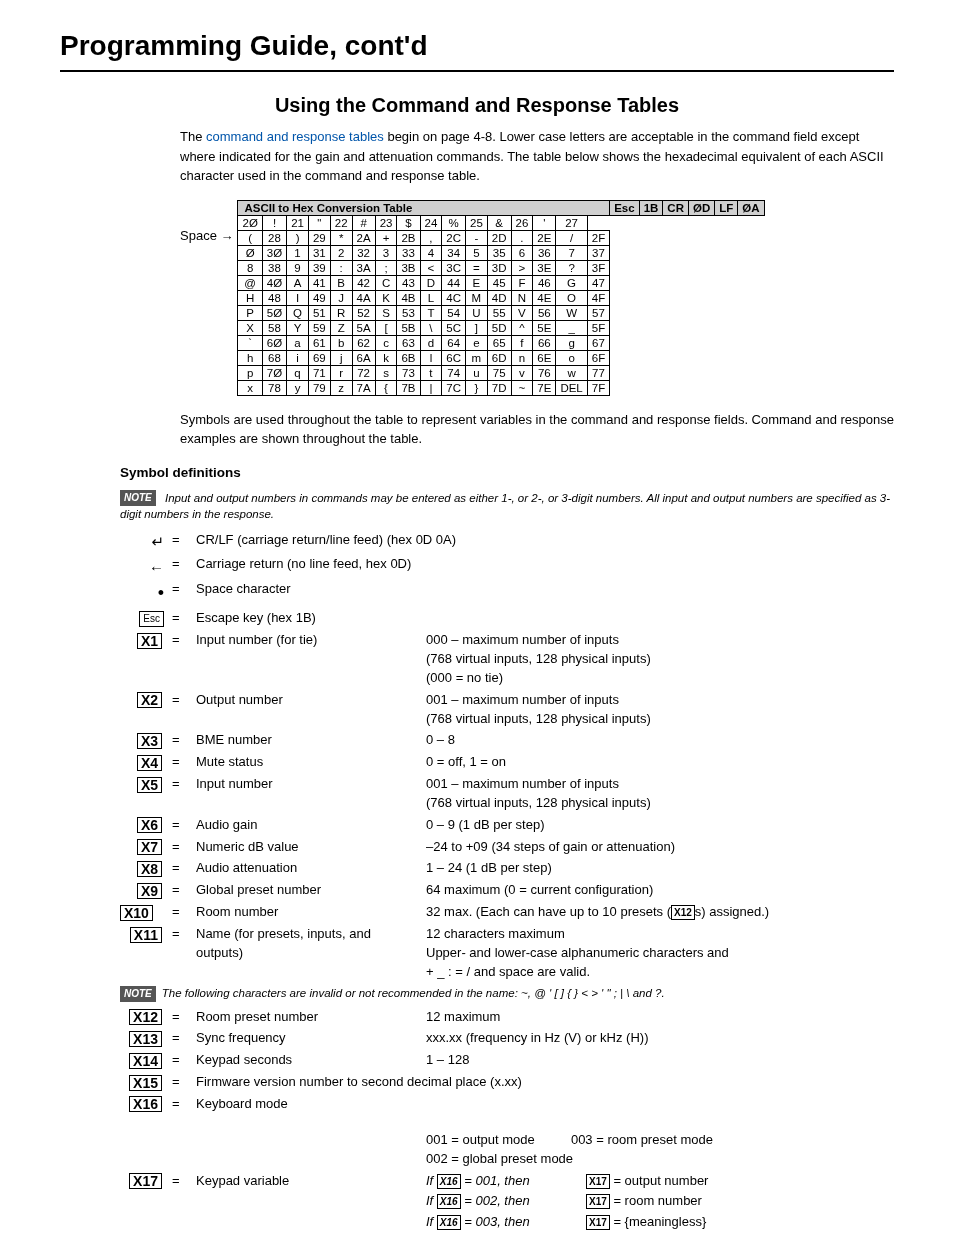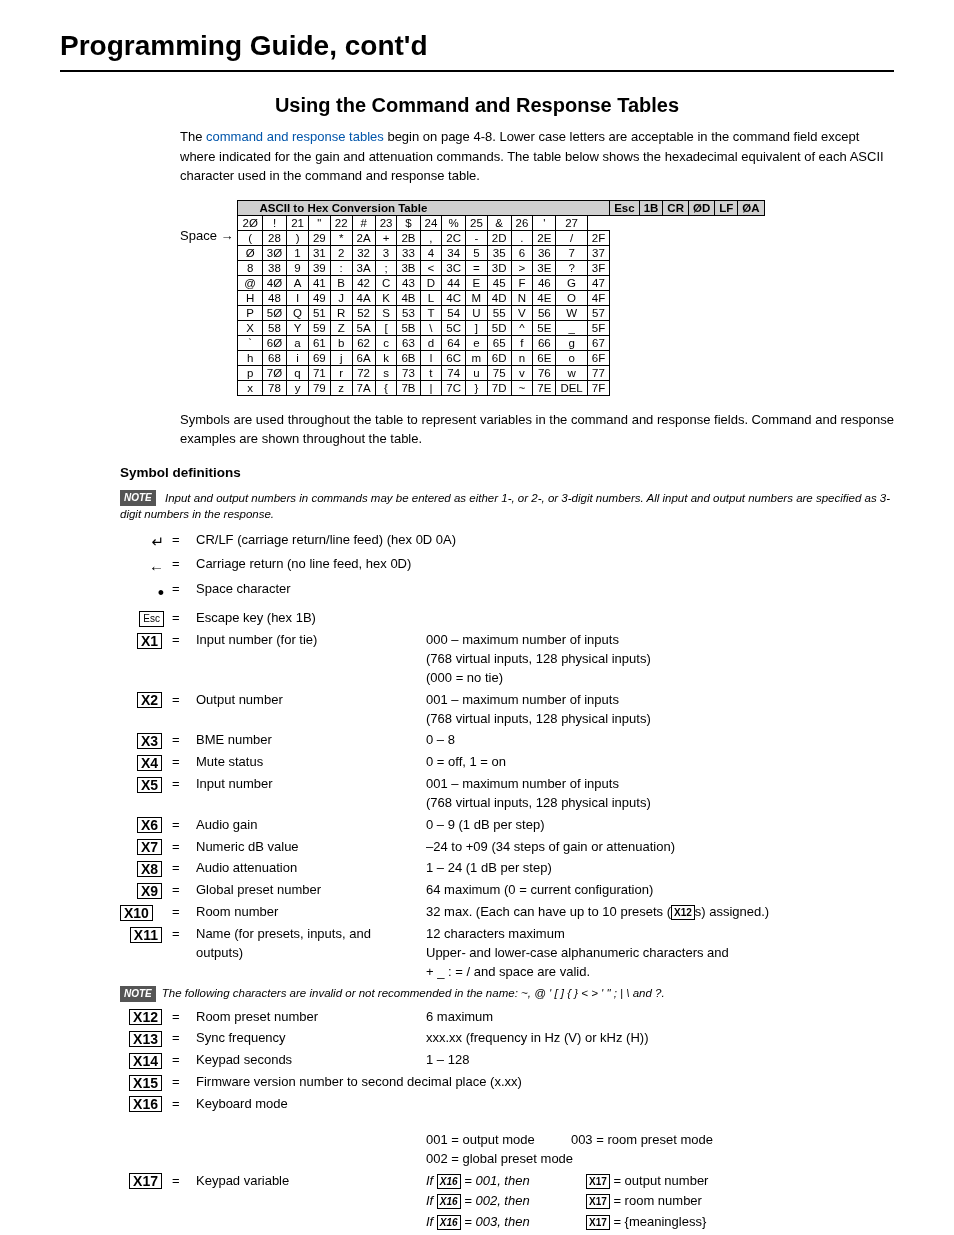--- a/index.html
+++ b/index.html
@@ -132,21 +132,21 @@
 </div>
 
 <div class="ascii-table-container">
   <div class="ascii-table-wrapper">
     <div style="display:flex;align-items:flex-start;margin-right:4px;padding-top:28px;">
       <span style="font-size:13px;">Space →</span>
     </div>
     <table class="ascii-table">
       <thead>
         <tr class="ascii-header-row">
-          <th colspan="16" style="background:#d0d0d0;text-align:left;padding-left:21px;">ASCII to Hex  Conversion Table</th>
+          <th colspan="16" style="background:#d0d0d0;text-align:left;padding-left:6px;">ASCII to Hex  Conversion Table</th>
           <th>Esc</th>
           <th>1B</th>
           <th>CR</th>
           <th>ØD</th>
           <th>LF</th>
           <th>ØA</th>
         </tr>
       </thead>
       <tbody id="ascii-tbody">
           <tr>
@@ -470,21 +470,21 @@
         <div style="flex-shrink: 0; width: 220px;">Name (for presets, inputs, and outputs)</div>
         <div style="flex: 1 1 0%; margin-left: 10px; white-space: pre-line;">12 characters maximum
 Upper- and lower-case alphanumeric characters and
 + _ : = /  and space are valid.</div>
       </div>
       <div style="font-style: italic; font-size: 11.5px; margin-bottom: 6px; margin-top: 2px; line-height: 1.4;"><span class="note-box">NOTE</span><span>The following characters are invalid or not recommended in the name: ~, @ ' [ ] { } &lt; &gt; ' " ; |  \ and ?.</span></div>
       <div style="display: flex; align-items: flex-start; margin-bottom: 3px; font-size: 13px; line-height: 1.45;">
         <div style="width: 52px; text-align: right; padding-right: 8px; flex-shrink: 0;"><span class="xbox">X12</span></div>
         <div style="width: 24px; flex-shrink: 0;">=</div>
         <div style="flex-shrink: 0; width: 220px;">Room preset number</div>
-        <div style="flex: 1 1 0%; margin-left: 10px; white-space: pre-line;">6 maximum</div>
+        <div style="flex: 1 1 0%; margin-left: 10px; white-space: pre-line;">12 maximum</div>
       </div>
       <div style="display: flex; align-items: flex-start; margin-bottom: 3px; font-size: 13px; line-height: 1.45;">
         <div style="width: 52px; text-align: right; padding-right: 8px; flex-shrink: 0;"><span class="xbox">X13</span></div>
         <div style="width: 24px; flex-shrink: 0;">=</div>
         <div style="flex-shrink: 0; width: 220px;">Sync frequency</div>
         <div style="flex: 1 1 0%; margin-left: 10px; white-space: pre-line;">xxx.xx (frequency in Hz (V) or kHz (H))</div>
       </div>
       <div style="display: flex; align-items: flex-start; margin-bottom: 3px; font-size: 13px; line-height: 1.45;">
         <div style="width: 52px; text-align: right; padding-right: 8px; flex-shrink: 0;"><span class="xbox">X14</span></div>
         <div style="width: 24px; flex-shrink: 0;">=</div>

